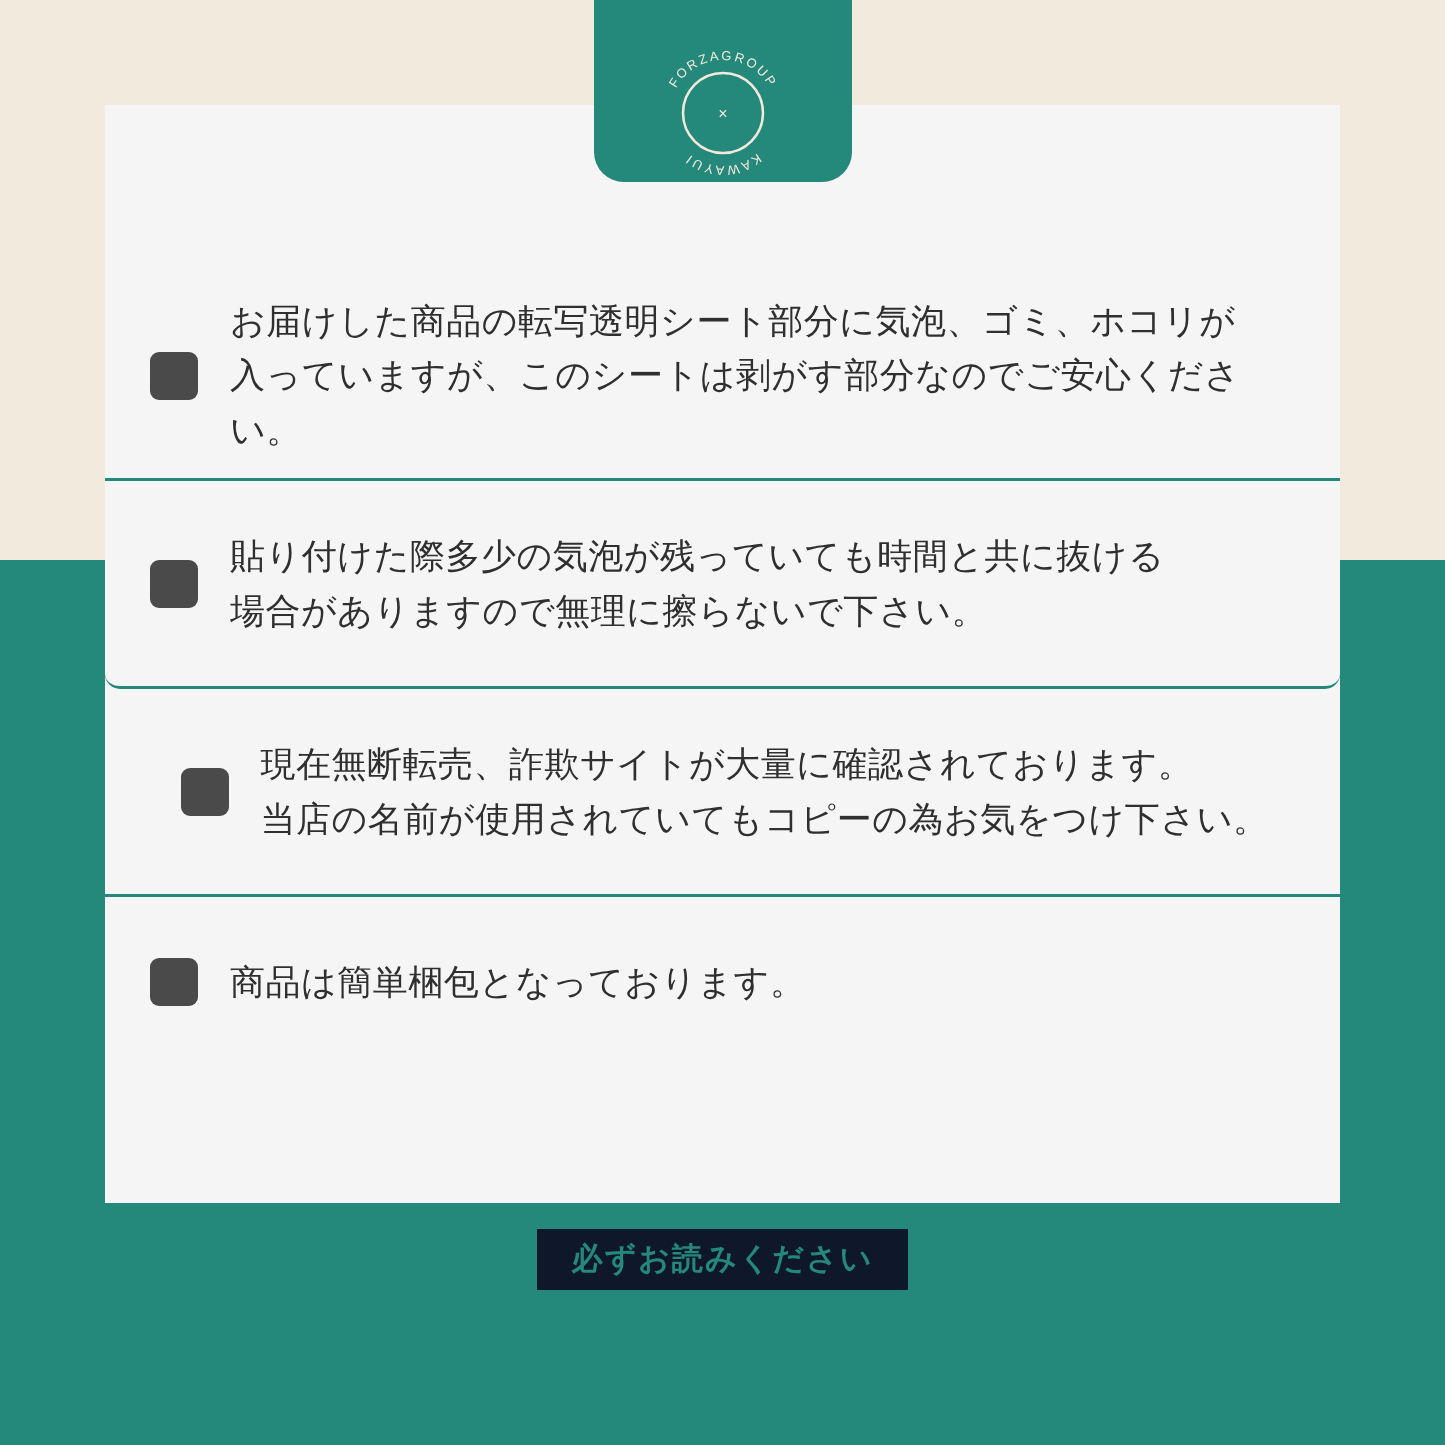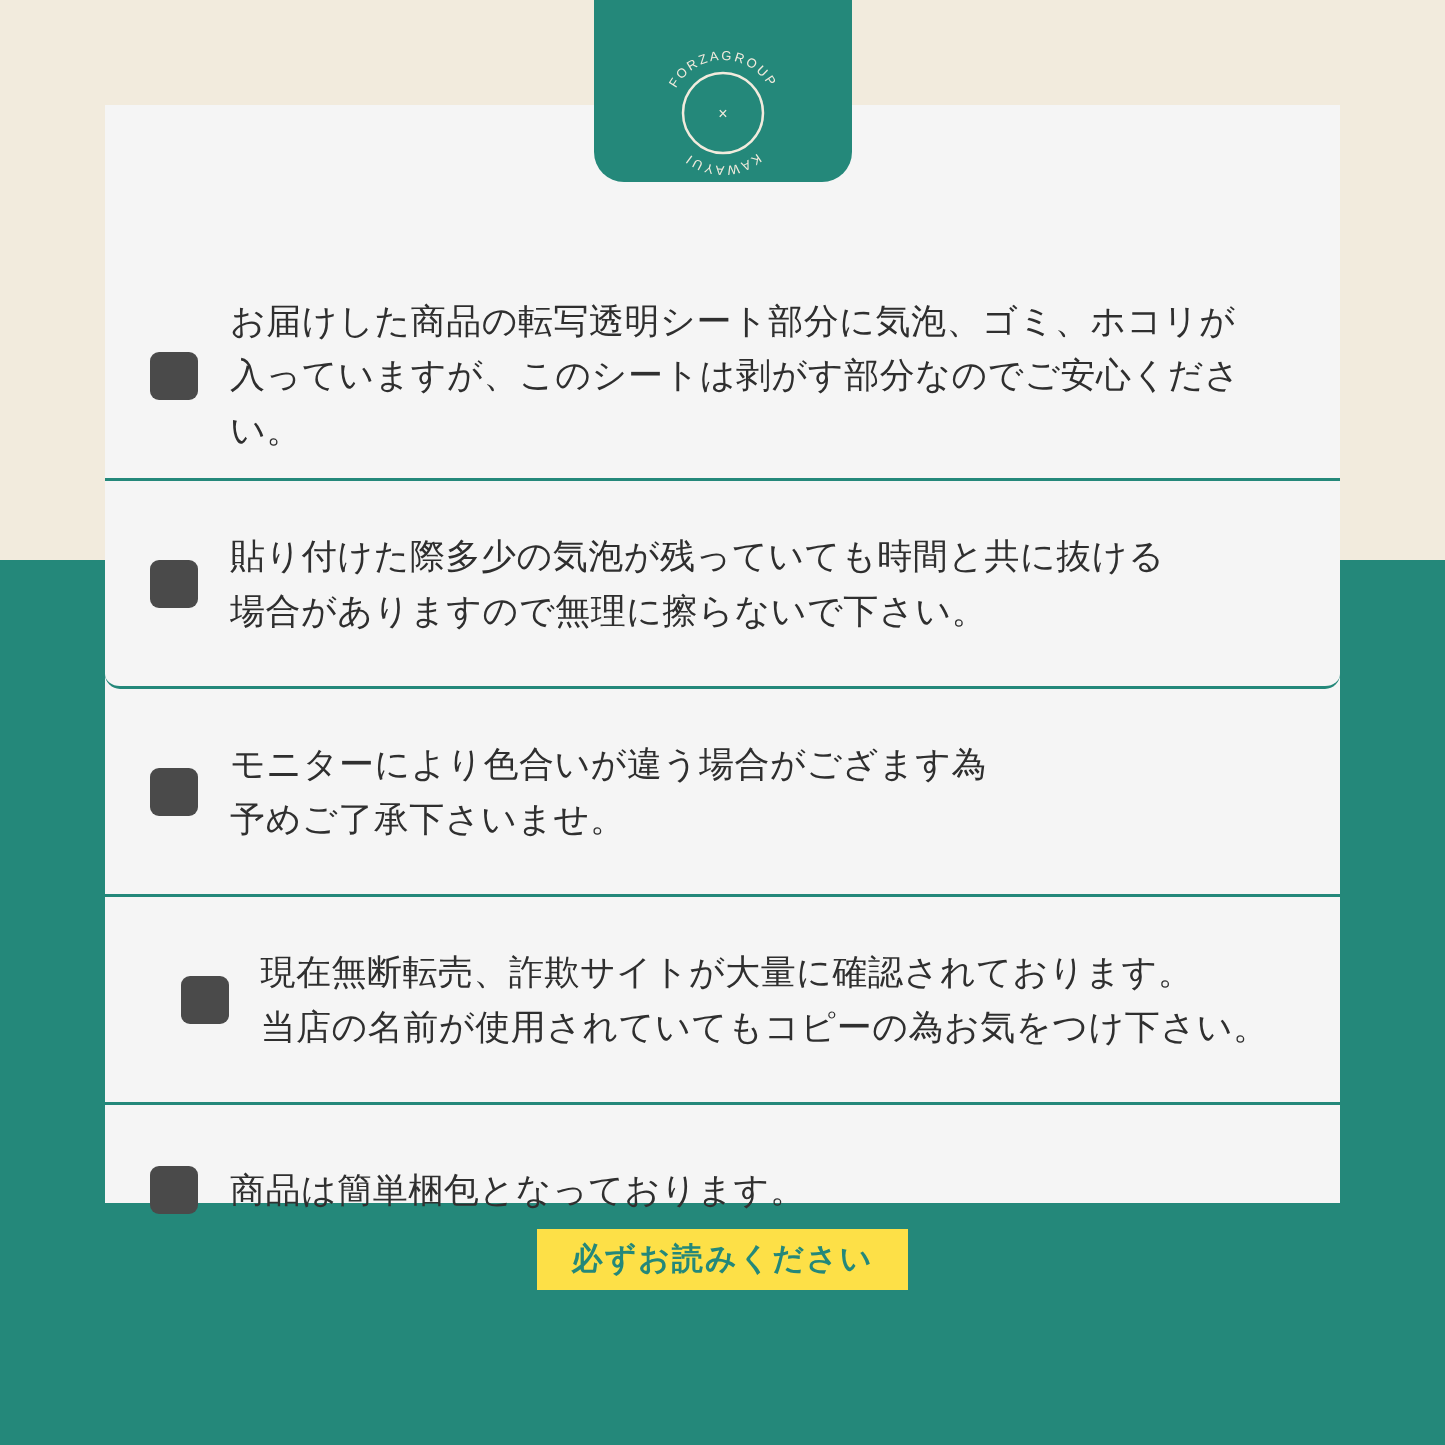--- a/index.html
+++ b/index.html
@@ -128,21 +128,21 @@
   .footer-title {
     margin-top: 18px;
     font-size: 82px;
     font-weight: bold;
     color: #f2ebdd;
     letter-spacing: 6px;
     line-height: 1;
   }
   .footer-chip {
     margin-top: 26px;
-    background: #fde047;
+    background: #0f172a;
     color: #24887a;
     font-size: 31px;
     font-weight: bold;
     letter-spacing: 2px;
     padding: 14px 34px 16px 34px;
     line-height: 1;
   }
 </style>
 </head>
 <body>
@@ -179,25 +179,20 @@
         <span class="row-text">お届けした商品の転写透明シート部分に気泡、ゴミ、ホコリが
 入っていますが、このシートは剥がす部分なのでご安心ください。</span>
       </div>
 
       <div class="row r1">
         <span class="bullet"></span>
         <span class="row-text">貼り付けた際多少の気泡が残っていても時間と共に抜ける
 場合がありますので無理に擦らないで下さい。</span>
       </div>
 
-      <div class="row r2">
-        <span class="bullet"></span>
-        <span class="row-text">モニターにより色合いが違う場合がござます為
-予めご了承下さいませ。</span>
-      </div>
 
       <div class="row r3">
         <span class="bullet"></span>
         <span class="row-text">現在無断転売、詐欺サイトが大量に確認されております。
 当店の名前が使用されていてもコピーの為お気をつけ下さい。</span>
       </div>
 
       <div class="row r4">
         <span class="bullet"></span>
         <span class="row-text">商品は簡単梱包となっております。</span>

